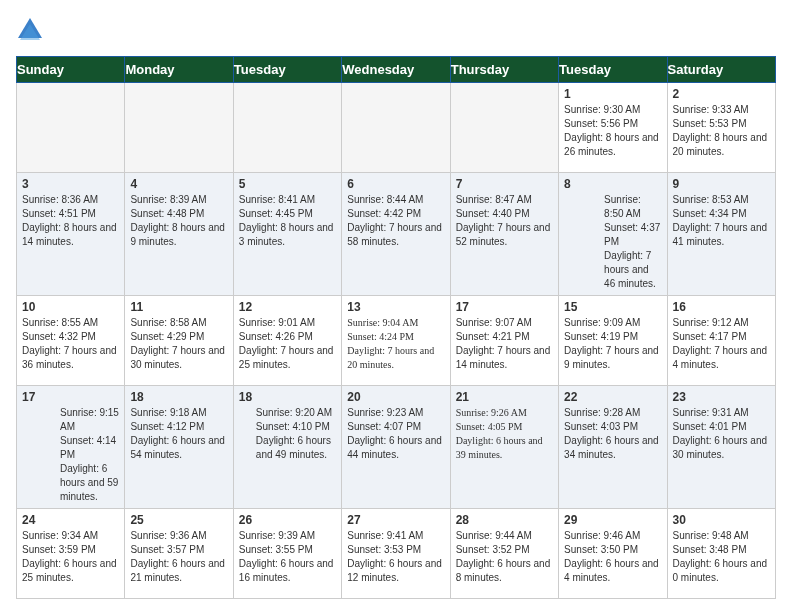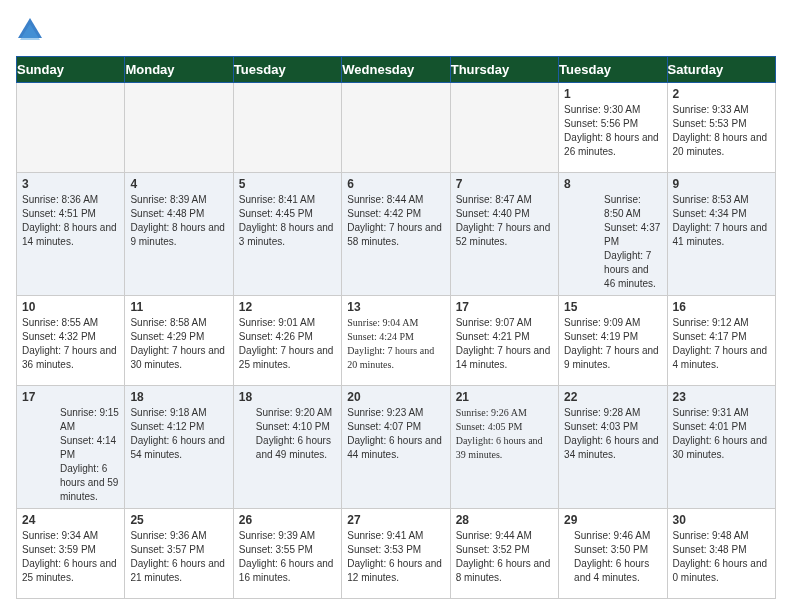--- a/index.html
+++ b/index.html
@@ -296,21 +296,21 @@
 Daylight: 6 hours and 12 minutes.</div>
         </td>
         <td>
           <div class="day-number">28</div>
           <div class="day-info" style="white-space: pre-line;">Sunrise: 9:44 AM
 Sunset: 3:52 PM
 Daylight: 6 hours and 8 minutes.</div>
         </td>
         <td>
           <div class="day-number">29</div>
-          <div class="day-info" style="white-space: pre-line; margin-left: 10px;">Sunrise: 9:46 AM
+          <div class="day-info" style="white-space: pre-line;">Sunrise: 9:46 AM
 Sunset: 3:50 PM
 Daylight: 6 hours and 4 minutes.</div>
         </td>
         <td>
           <div class="day-number">30</div>
           <div class="day-info" style="white-space: pre-line;">Sunrise: 9:48 AM
 Sunset: 3:48 PM
 Daylight: 6 hours and 0 minutes.</div>
         </td>
       </tr>

